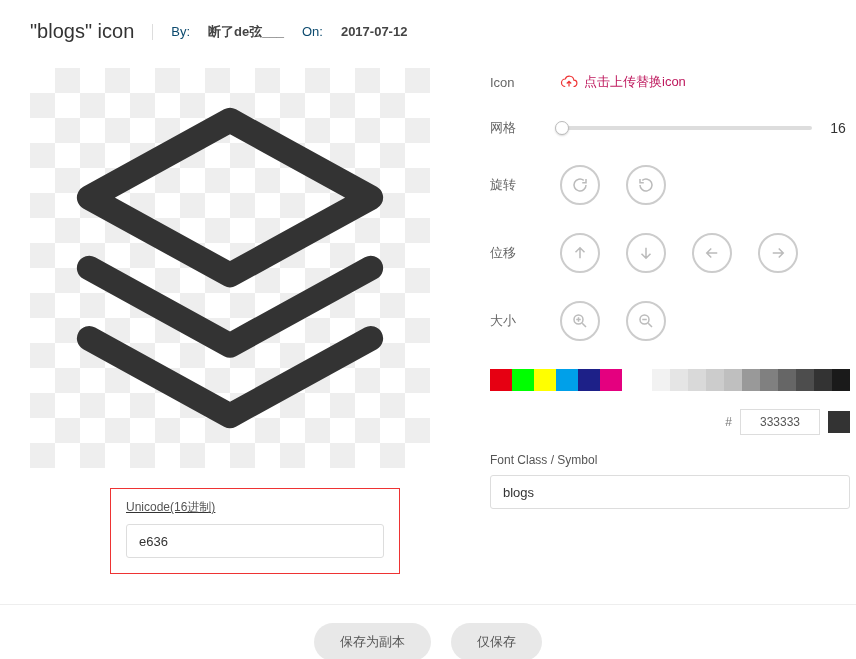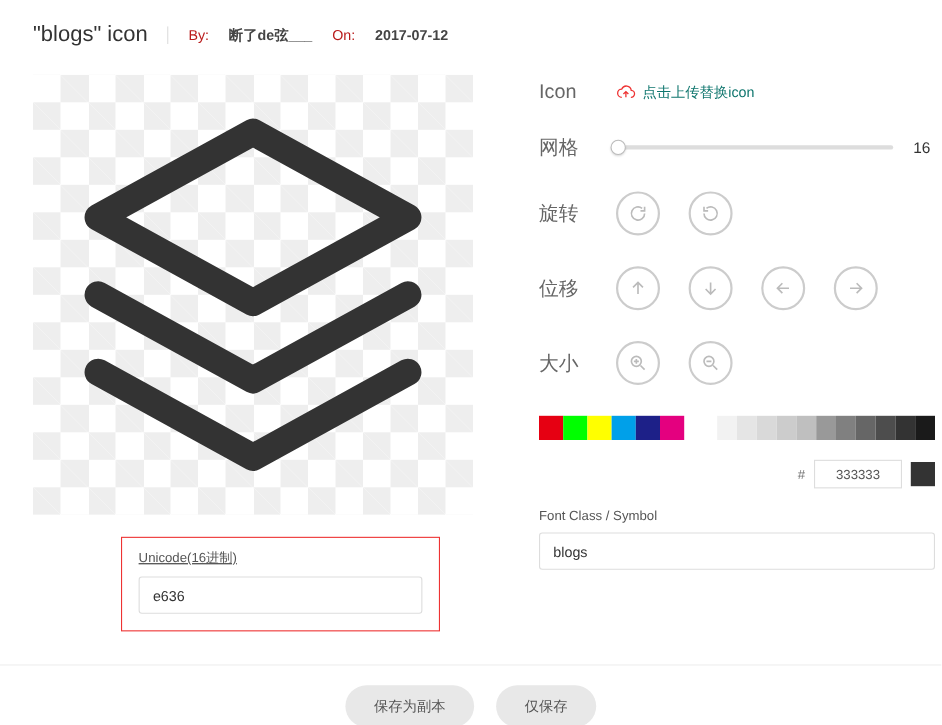--- a/index.html
+++ b/index.html
@@ -1,39 +1,39 @@
 <!DOCTYPE html>
 <html><head>
 <meta charset="utf-8">
 <style>
 * { box-sizing: border-box; margin: 0; padding: 0; }
 body { font-family: "Helvetica Neue", Arial, sans-serif; background: #fff; color: #333; width: 856px; }
 .container { padding: 20px 30px 0; }
 .header { display: flex; align-items: center; gap: 18px; font-size: 13px; color: #888; margin-bottom: 25px; }
 .header .title { font-size: 20px; color: #333; font-weight: 400; }
 .header .divider { width: 1px; height: 16px; background: #ddd; }
-.header .by-label, .header .on-label { color: #b91c1c; }
+.header .by-label, .header .on-label { color: #0c4a6e; }
 .header .author, .header .date { color: #444; font-weight: 700; }
 
 .main { display: flex; gap: 60px; }
 .left { flex: 0 0 400px; }
 .right { flex: 1; padding-top: 5px; }
 
 .canvas-wrap { width: 400px; height: 400px; position: relative; background-image: linear-gradient(45deg,#eee 25%,transparent 25%,transparent 75%,#eee 75%),linear-gradient(45deg,#eee 25%,transparent 25%,transparent 75%,#eee 75%); background-size: 50px 50px; background-position: 0 0,25px 25px; background-color: #fff; display:flex; align-items:center; justify-content:center; }
 .canvas-wrap svg { width: 88%; height: 88%; }
 
 .unicode-box { margin: 20px 0 0 80px; width: 290px; border: 1px solid #e33; padding: 10px 15px 15px; text-decoration: underline; }
 .field-label { font-size: 12px; color: #555; margin-bottom: 8px; }
 .text-input { width: 100%; height: 34px; border: 1px solid #ddd; border-radius: 3px; padding: 0 12px; font-size: 13px; color: #333; outline: none; }
 
 .row { display: flex; align-items: center; margin-bottom: 28px; }
-.row-label { flex: 0 0 70px; font-size: 18px; color: #666; }
+.row-label { flex: 0 0 70px; font-size: 13px; color: #666; }
 .row-content { flex: 1; display: flex; align-items: center; gap: 20px; }
 
-.upload-link { color: #0f766e; font-size: 13px; display: inline-flex; align-items: center; gap: 6px; cursor: pointer; }
+.upload-link { color: #be185d; font-size: 13px; display: inline-flex; align-items: center; gap: 6px; cursor: pointer; }
 .upload-link svg { width: 18px; height: 18px; }
 
 .slider-wrap { display: flex; align-items: center; width: 100%; gap: 14px; }
 .slider { flex: 1; height: 4px; background: #ddd; border-radius: 2px; position: relative; }
 .slider-thumb { position: absolute; left: 2px; top: 50%; transform: translate(-50%,-50%); width: 14px; height: 14px; border-radius: 50%; background: #fff; border: 1px solid #bbb; box-shadow: 0 1px 2px rgba(0,0,0,.15); }
 .slider-val { font-size: 14px; color: #333; width: 24px; text-align: center; }
 
 .circ-btn { width: 40px; height: 40px; border: 2px solid #ccc; border-radius: 50%; background: #fff; display: inline-flex; align-items: center; justify-content: center; cursor: pointer; color: #bbb; }
 .circ-btn svg { width: 18px; height: 18px; stroke: #bbb; stroke-width: 2; fill: none; }
 .btn-row { display: flex; gap: 26px; }

